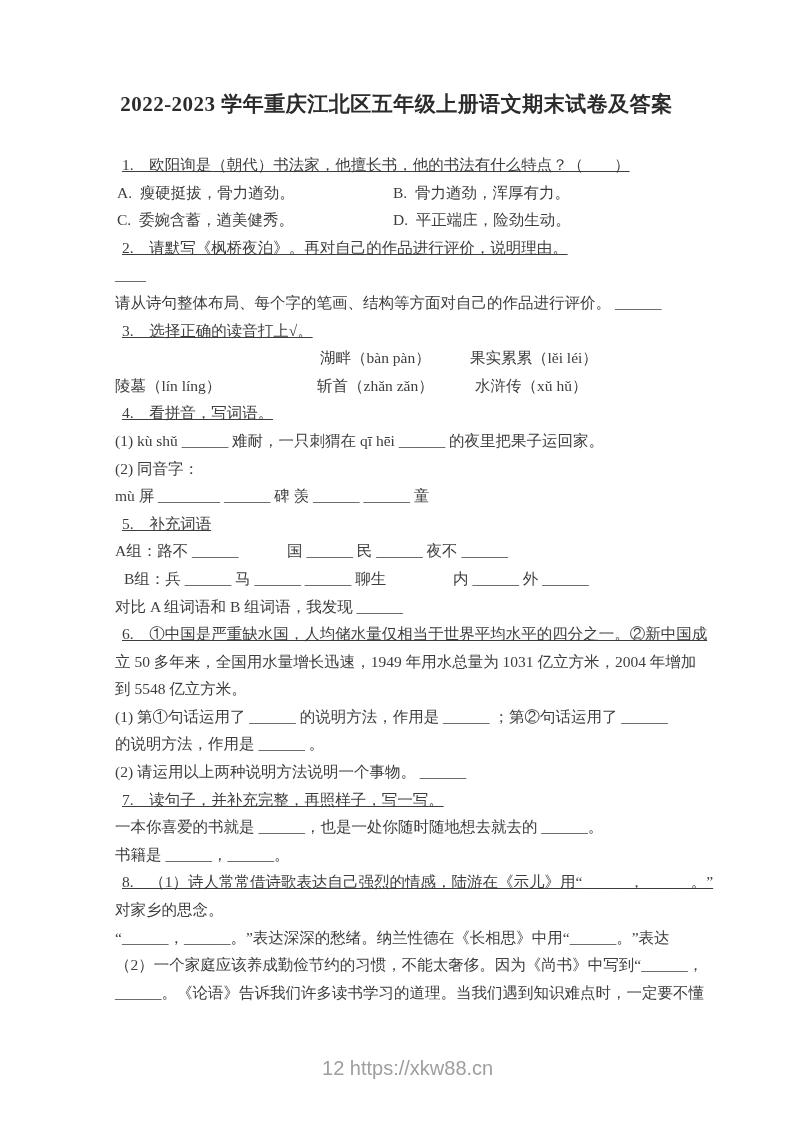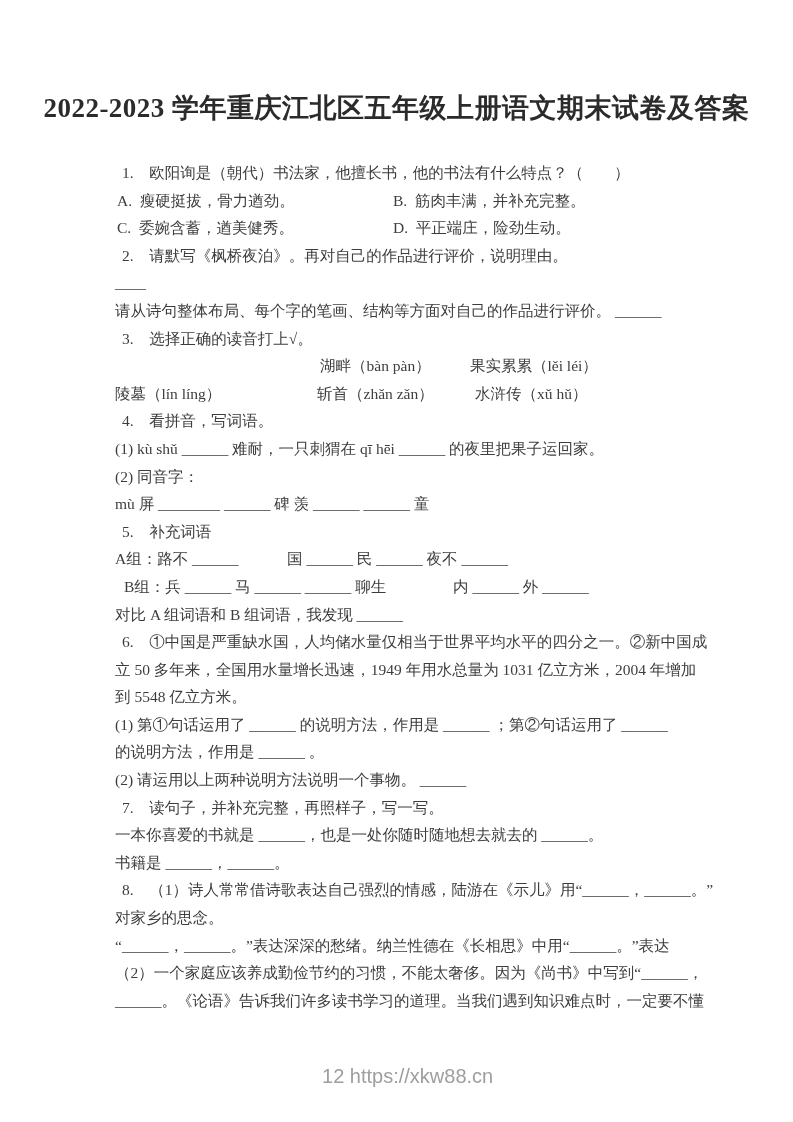--- a/index.html
+++ b/index.html
@@ -9,39 +9,39 @@
     height: 1122px;
     background: #ffffff;
     overflow: hidden;
     font-family: "Liberation Serif", "DejaVu Serif", serif;
     color: #3d3d3d;
   }
   .title {
     margin: 0;
     padding-top: 90px;
     text-align: center;
-    font-size: 27px;
+    font-size: 21px;
     font-weight: 700;
     color: #2b2b2b;
     letter-spacing: 0.5px;
     white-space: pre;
   }
   .content {
     margin-left: 115px;
     margin-top: 33px;
     width: 570px;
   }
   .line {
     position: relative;
     height: 27.6px;
     line-height: 27.6px;
     font-size: 15.5px;
     white-space: pre;
   }
-  .num { padding-left: 7px; }
+  .num { padding-left: 7px; text-decoration: underline; }
   .col { position: absolute; top: 0; white-space: pre; font-family: Liberation Serif, serif; }
   .footer {
     margin-top: 28px;
     text-align: center;
     font-family: "Liberation Sans", "DejaVu Sans", sans-serif;
     font-size: 20px;
     color: #9e9e9e;
     white-space: pre;
   }
 </style>
@@ -50,21 +50,21 @@
 
 <div class="page">
 
   <h1 class="title">2022-2023 学年重庆江北区五年级上册语文期末试卷及答案</h1>
 
   <div class="content">
 
     <div class="line num">1.　欧阳询是（朝代）书法家，他擅长书，他的书法有什么特点？（　　）</div>
     <div class="line">
       <span class="col" style="left:2px">A.  瘦硬挺拔，骨力遒劲。</span>
-      <span class="col" style="left:278px">B.  筋肉丰满，并补充完整。</span>
+      <span class="col" style="left:278px">B.  骨力遒劲，浑厚有力。</span>
     </div>
     <div class="line">
       <span class="col" style="left:2px">C.  委婉含蓄，遒美健秀。</span>
       <span class="col" style="left:278px">D.  平正端庄，险劲生动。</span>
     </div>
 
     <div class="line num">2.　请默写《枫桥夜泊》。再对自己的作品进行评价，说明理由。</div>
     <div class="line">____</div>
     <div class="line">请从诗句整体布局、每个字的笔画、结构等方面对自己的作品进行评价。 ______</div>
 

